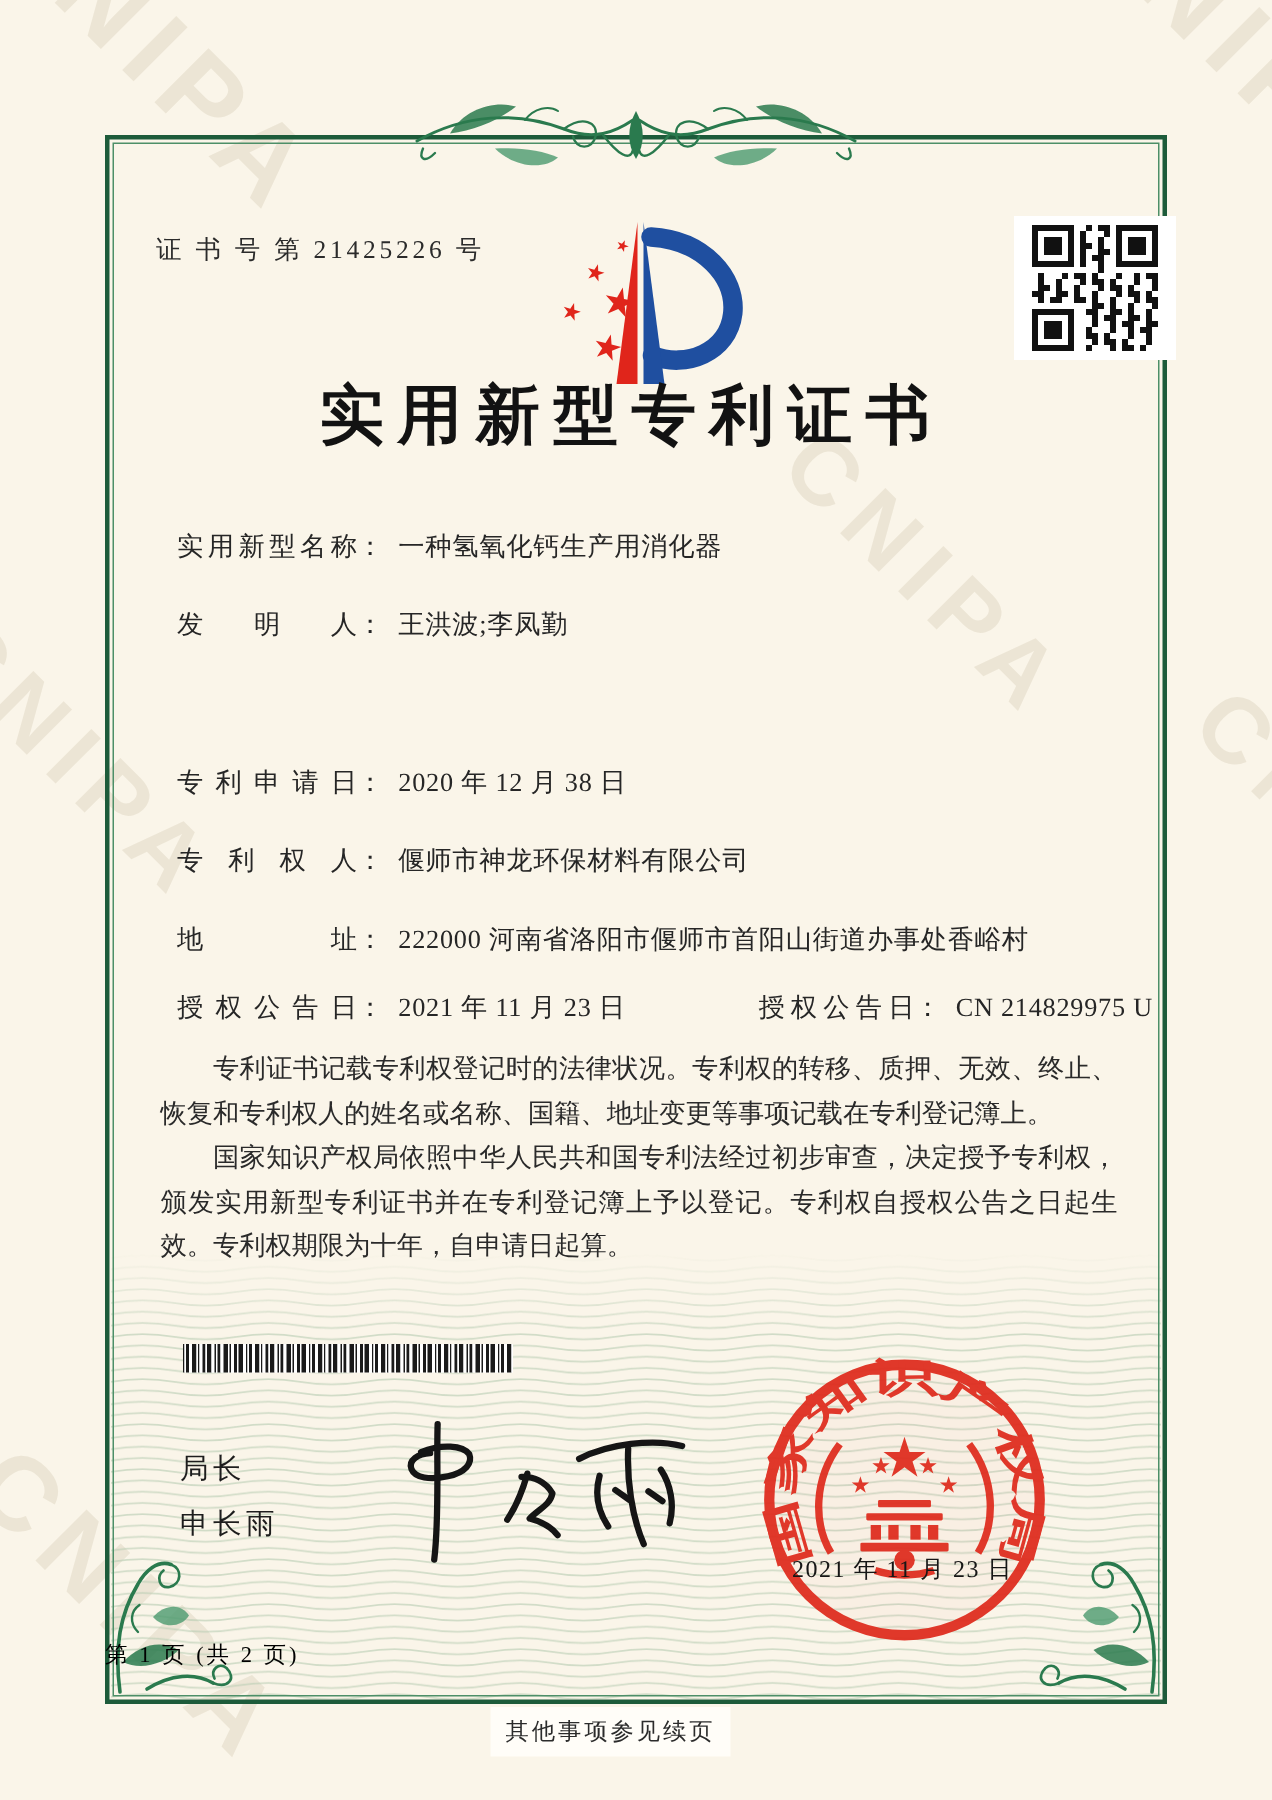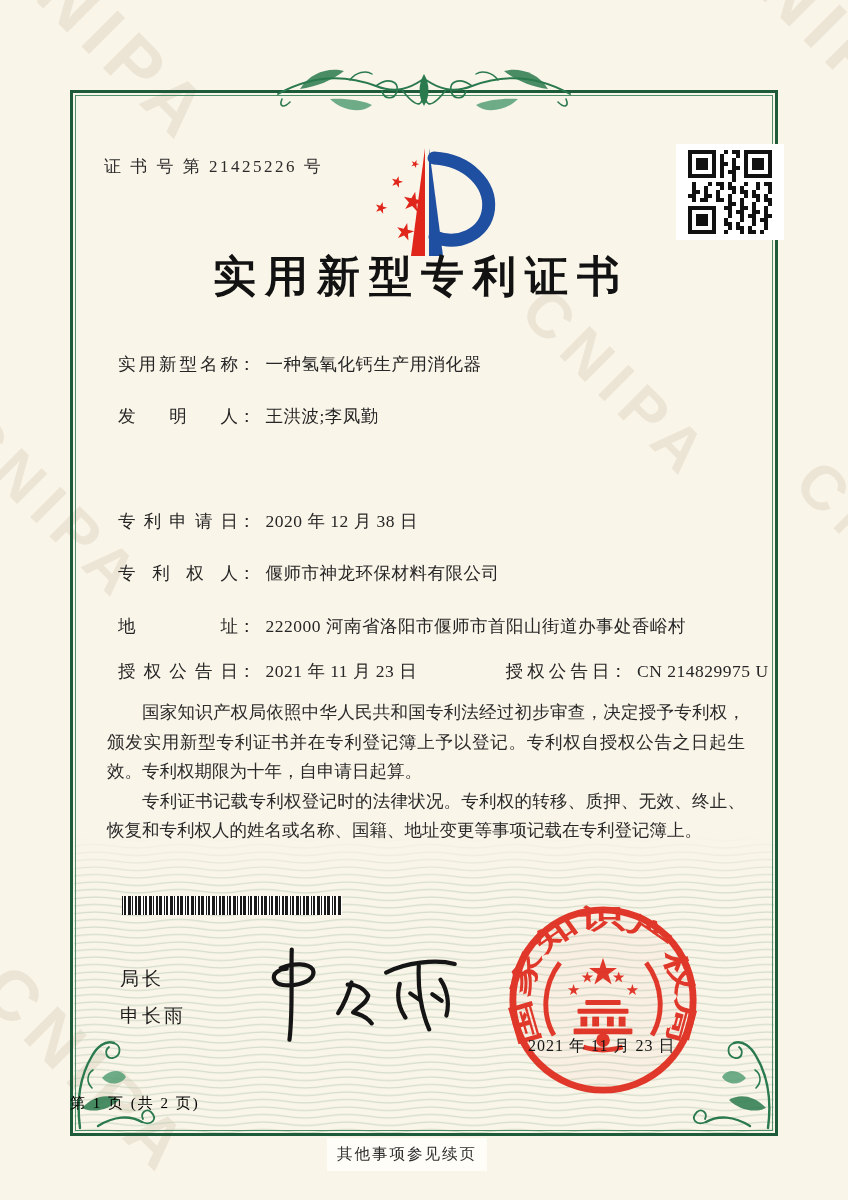--- a/index.html
+++ b/index.html
@@ -380,22 +380,22 @@
   </div>
   <div class="row" style="top:614px;">
     <span class="lbl">地址</span><span class="colon">：</span><span class="val">222000 河南省洛阳市偃师市首阳山街道办事处香峪村</span>
   </div>
   <div class="row" style="top:659px;">
     <span class="lbl">授权公告日</span><span class="colon">：</span><span class="val">2021 年 11 月 23 日</span>
     <span class="lbl2">授权公告日</span><span class="colon">：</span><span class="val">CN 214829975 U</span>
   </div>
 
   <div class="body-text">
+    <p>专利证书记载专利权登记时的法律状况。专利权的转移、质押、无效、终止、恢复和专利权人的姓名或名称、国籍、地址变更等事项记载在专利登记簿上。</p>
     <p>国家知识产权局依照中华人民共和国专利法经过初步审查，决定授予专利权，颁发实用新型专利证书并在专利登记簿上予以登记。专利权自授权公告之日起生效。专利权期限为十年，自申请日起算。</p>
-    <p>专利证书记载专利权登记时的法律状况。专利权的转移、质押、无效、终止、恢复和专利权人的姓名或名称、国籍、地址变更等事项记载在专利登记簿上。</p>
   </div>
 
   <div class="barcode" id="barcode">
       <div style="width: 1px; background: rgb(26, 26, 26);"></div>
       <div style="width: 1px; background: rgb(255, 255, 255);"></div>
       <div style="width: 2px; background: rgb(26, 26, 26);"></div>
       <div style="width: 2px; background: rgb(255, 255, 255);"></div>
       <div style="width: 3px; background: rgb(26, 26, 26);"></div>
       <div style="width: 1px; background: rgb(255, 255, 255);"></div>
       <div style="width: 1px; background: rgb(26, 26, 26);"></div>

